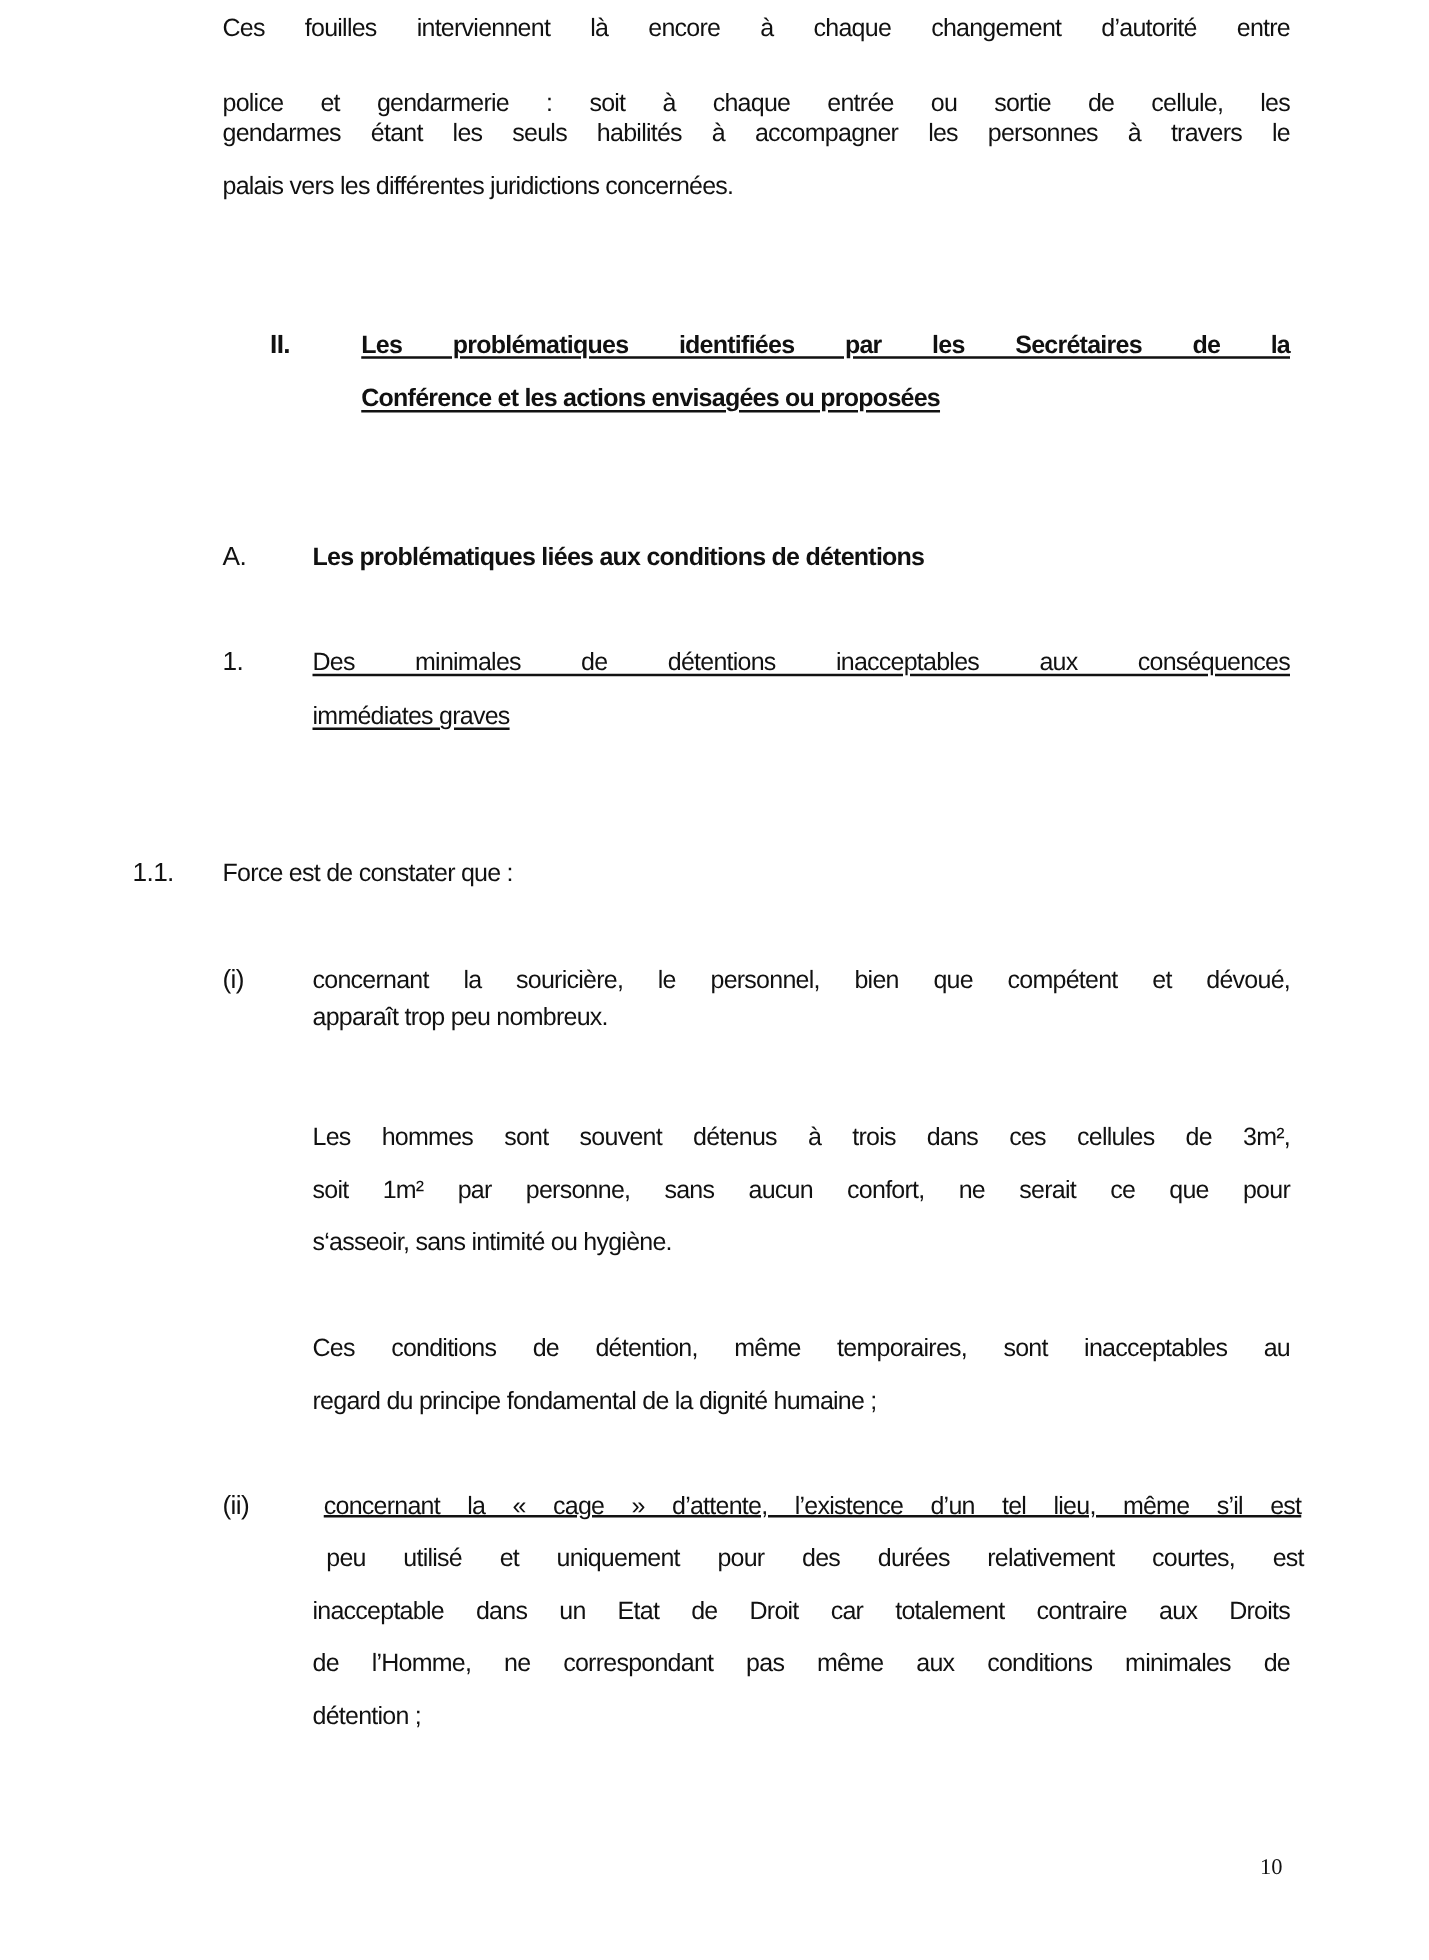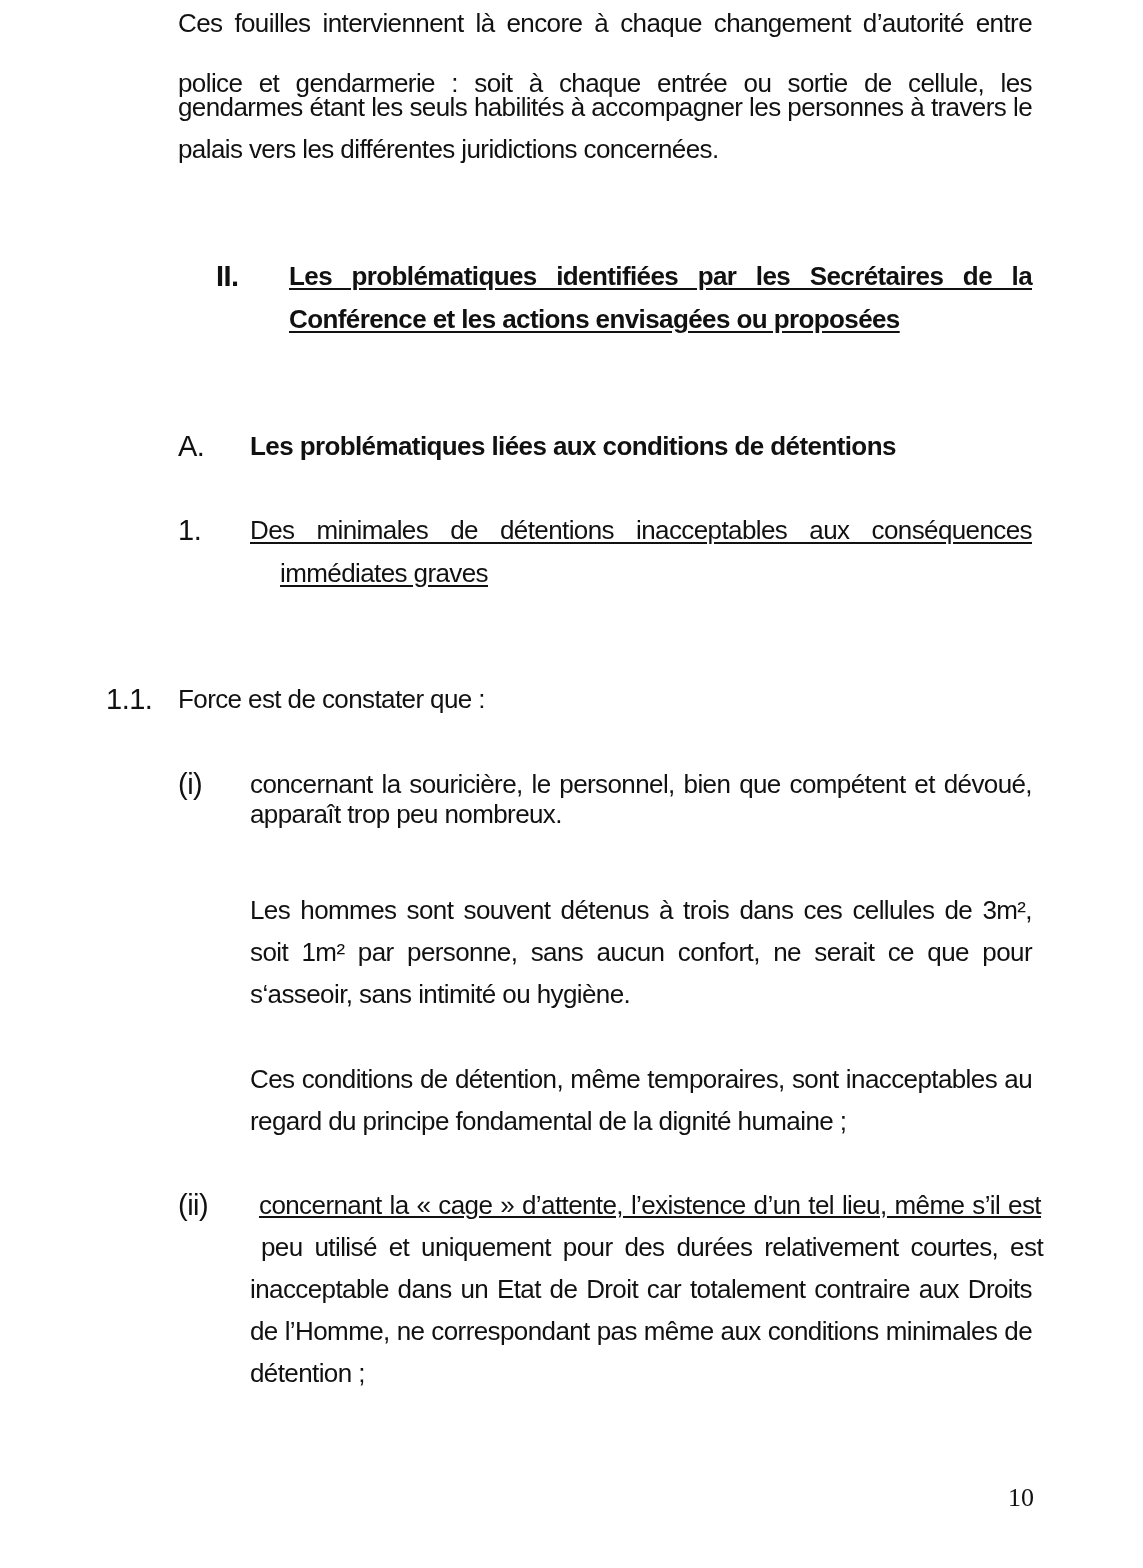--- a/index.html
+++ b/index.html
@@ -1,23 +1,23 @@
 <!DOCTYPE html>
 <html><head>
 <meta charset="utf-8">
 <style>
   html, body { margin: 0; padding: 0; background: #ffffff; }
   body { width: 1143px; height: 1568px; position: relative; overflow: hidden;
          font-family: "Liberation Sans", sans-serif; color: #111; }
-  .t { position: absolute; font-size: 26px; line-height: 42px; letter-spacing: -0.6px; }
+  .t { position: absolute; font-size: 20px; line-height: 42px; letter-spacing: -0.6px; }
   .justall { text-align: justify; text-align-last: justify; }
   .b { font-weight: bold; }
   .u { text-decoration: underline; text-underline-offset: 3px; }
-  .num { position: absolute; font-size: 29px; line-height: 42px; letter-spacing: -0.5px; }
-  .pagenum { position: absolute; font-family: "Liberation Serif", serif; font-size: 26px; }
+  .num { position: absolute; font-size: 21px; line-height: 42px; letter-spacing: -0.5px; }
+  .pagenum { position: absolute; font-family: "Liberation Serif", serif; font-size: 18px; }
 </style>
 </head>
 <body>
 
 <div>
   <div class="t justall" style="left:178px; top:2px; width:854px;">Ces fouilles interviennent là encore à chaque changement d’autorité entre</div>
   <div class="t justall" style="left:178px; top:44px; width:854px;margin-top:18px;">police et gendarmerie : soit à chaque entrée ou sortie de cellule, les</div>
   <div class="t justall" style="left:178px; top:86px; width:854px;">gendarmes étant les seuls habilités à accompagner les personnes à travers le</div>
   <div class="t" style="left:178px; top:128px;">palais vers les différentes juridictions concernées.</div>
 </div>
@@ -29,21 +29,21 @@
 </div>
 
 <div>
   <div class="num" style="left:178px; top:425px;">A.</div>
   <div class="t b" style="left:250px; top:425px;">Les problématiques liées aux conditions de détentions</div>
 </div>
 
 <div>
   <div class="num" style="left:178px; top:509px;">1.</div>
   <div class="t u justall" style="left:250px; top:509px; width:782px;">Des minimales de détentions inacceptables aux conséquences</div>
-  <div class="t u" style="left:250px; top:552px;margin-left:30px;">immédiates graves</div>
+  <div class="t u" style="left:250px; top:552px;">immédiates graves</div>
 </div>
 
 <div>
   <div class="num" style="left:106px; top:678px;">1.1.</div>
   <div class="t" style="left:178px; top:678px;">Force est de constater que :</div>
 </div>
 
 <div>
   <div class="num" style="left:178px; top:763px;">(i)</div>
   <div class="t justall" style="left:250px; top:763px; width:782px;">concernant la souricière, le personnel, bien que compétent et dévoué,</div>

